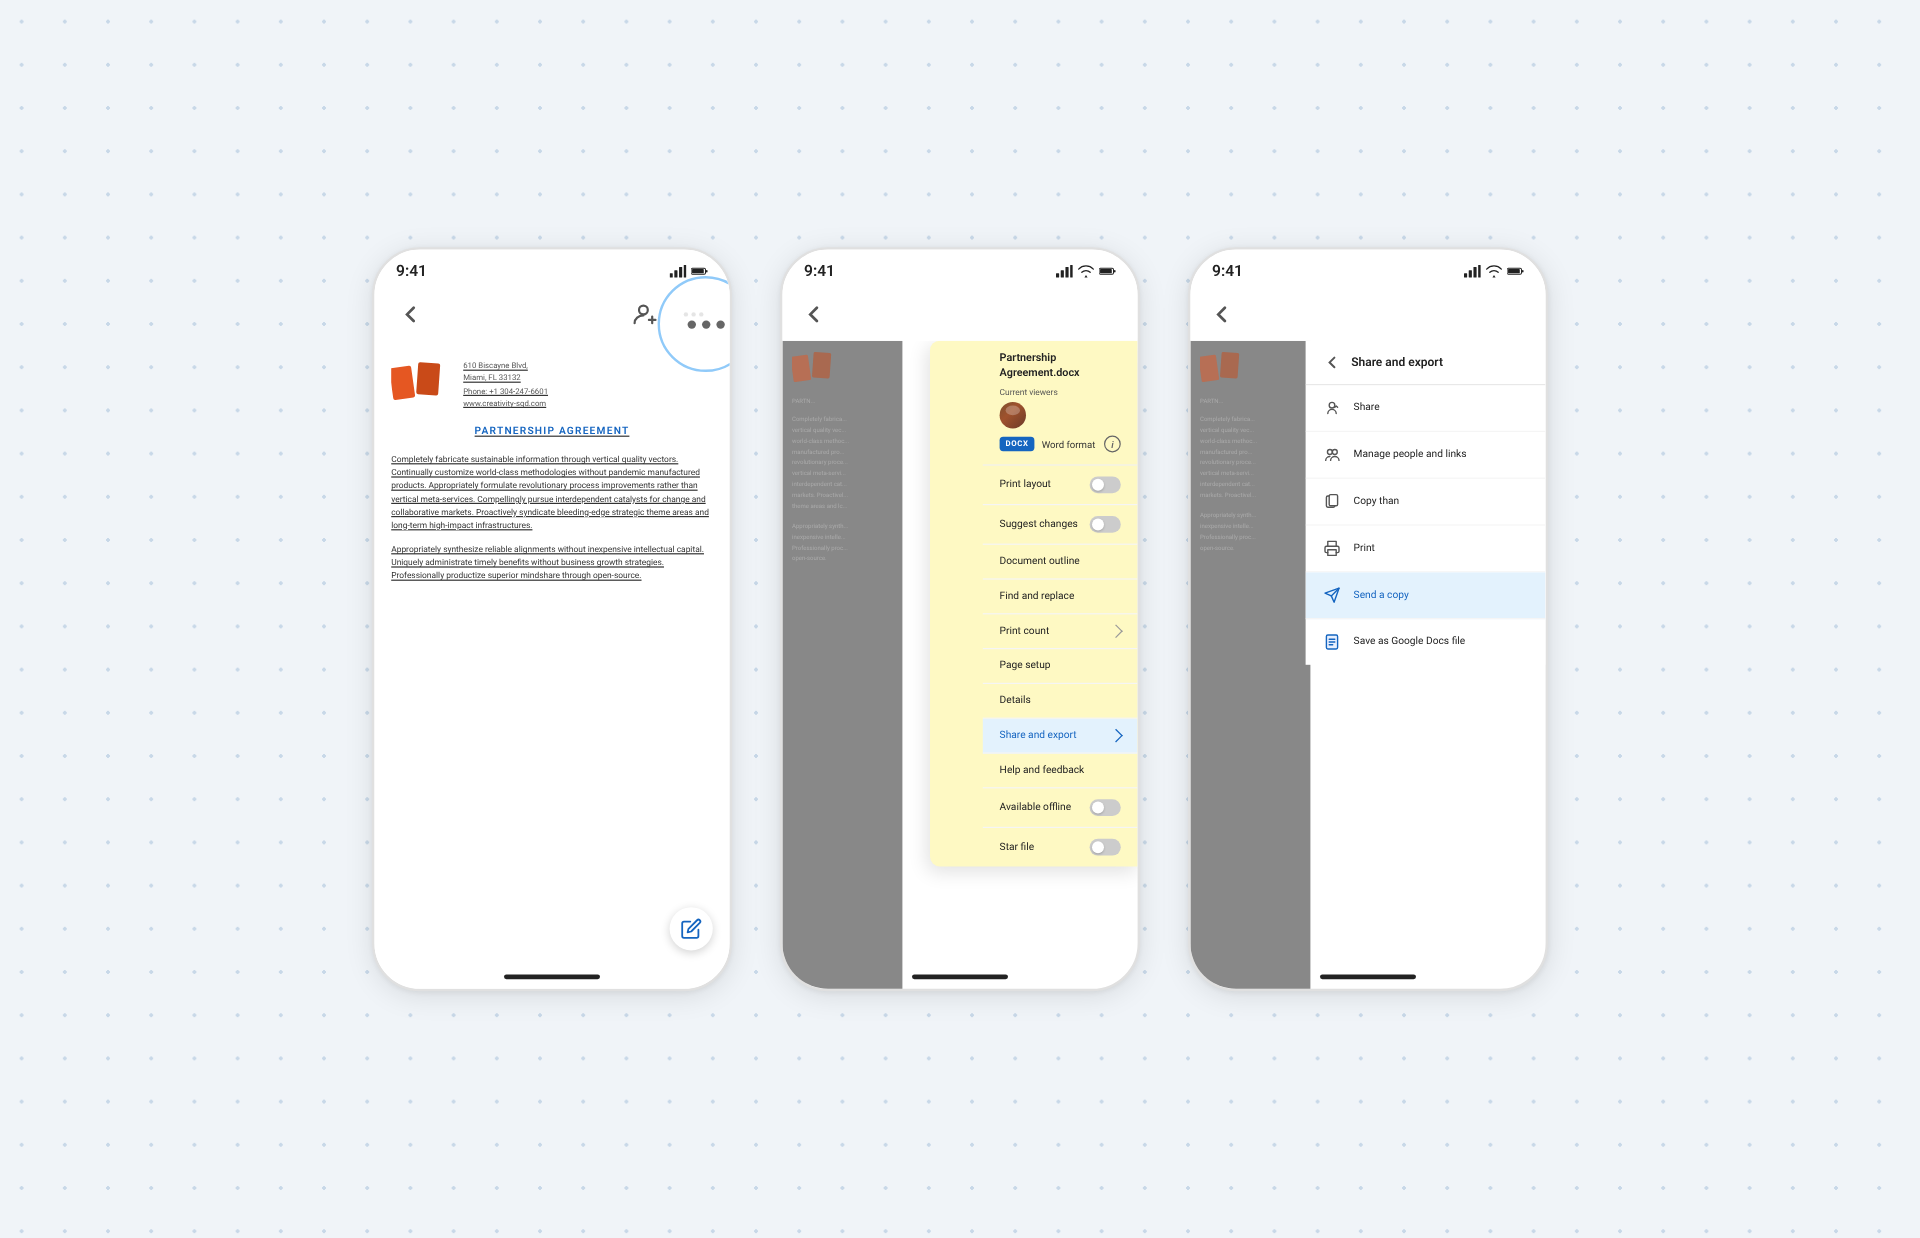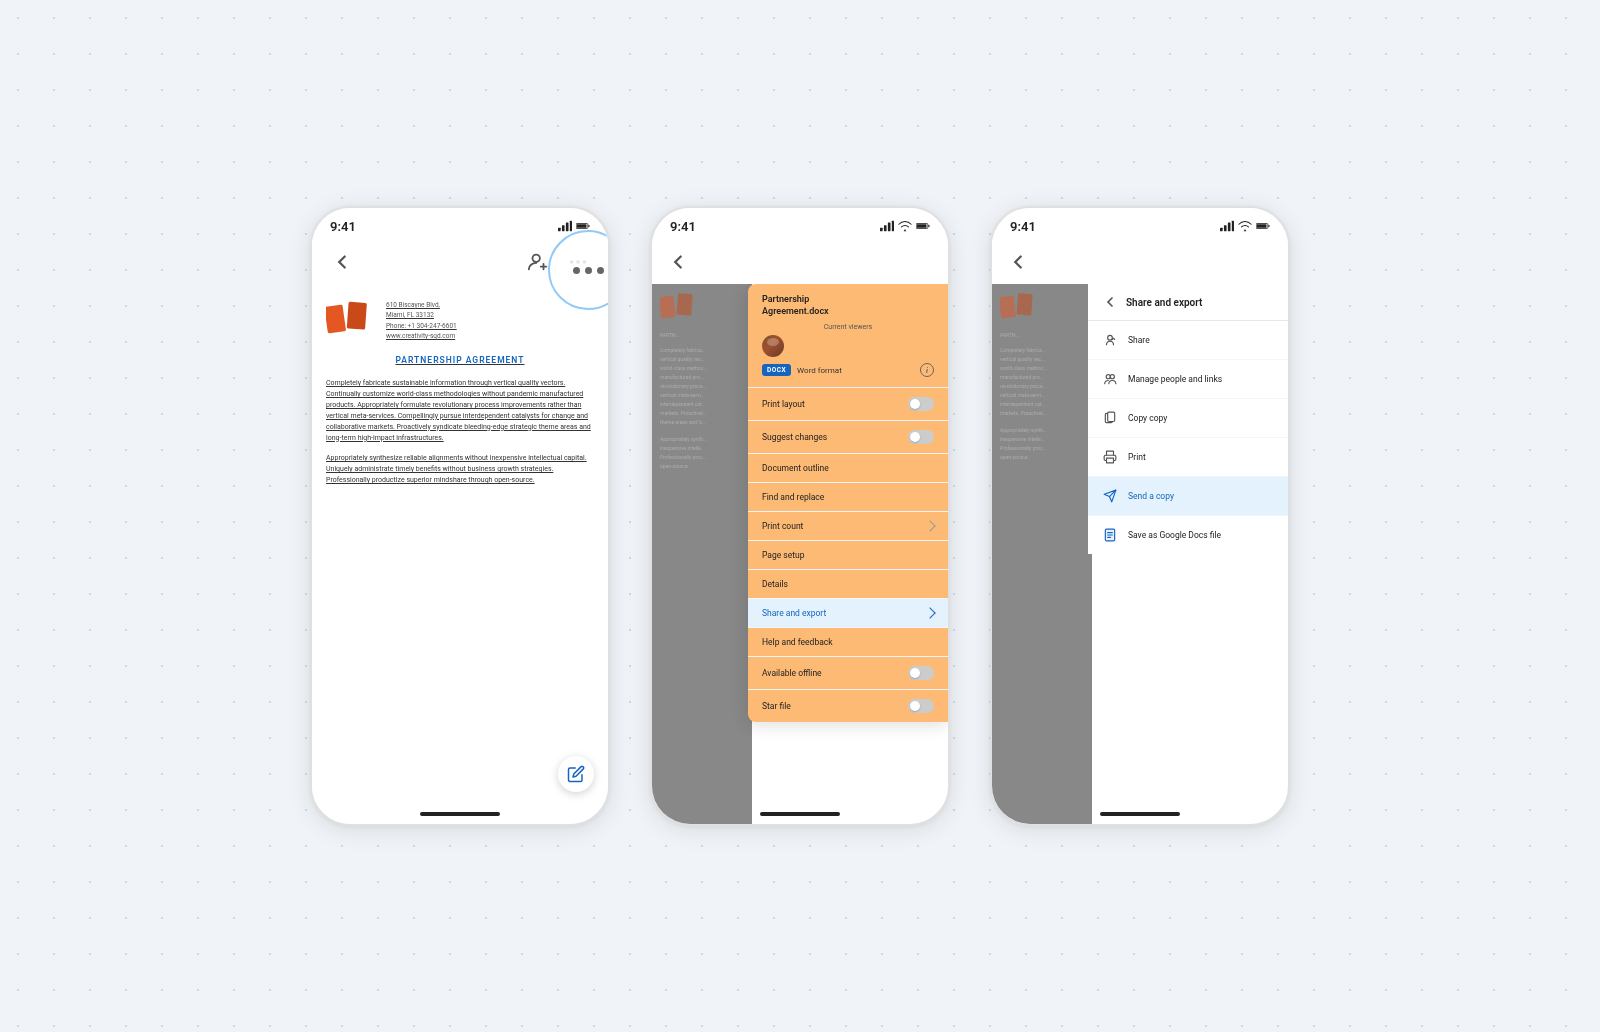--- a/index.html
+++ b/index.html
@@ -208,46 +208,46 @@
       height: 7px;
       border-radius: 50%;
       background: #666;
     }
 
     
     .menu-overlay {
       position: absolute;
       top: 76px;
       right: 0;
-      width: 200px;
-      background: #fdba74;
+      width: 173px;
+      background: #fef9c3;
       border-radius: 8px 0 0 8px;
       box-shadow: -2px 4px 16px rgba(0,0,0,0.12);
       z-index: 5;
       overflow: hidden;
+      padding-left: 44px;
     }
 
     .menu-header {
       padding: 10px 14px 6px;
       border-bottom: 1px solid #f0f0f0;
     }
 
     .menu-doc-title {
       font-size: 9px;
       font-weight: 600;
       color: #222;
       line-height: 1.3;
       margin-bottom: 6px;
     }
 
     .menu-viewers {
       font-size: 7px;
       color: #555;
       margin-bottom: 4px;
-      text-align: center;
     }
 
     .viewer-avatar {
       width: 22px;
       height: 22px;
       border-radius: 50%;
       background: linear-gradient(135deg, #7b4f2e 0%, #a0522d 40%, #6b3a2a 100%);
       margin-bottom: 6px;
       position: relative;
       overflow: hidden;
@@ -760,21 +760,21 @@
         <span class="share-item-label">Manage people and links</span>
       </div>
 
       <div class="share-menu-item">
         <div class="share-item-icon">
           <svg viewBox="0 0 24 24" fill="none" stroke="#555" stroke-width="2" stroke-linecap="round" stroke-linejoin="round">
             <rect x="4" y="4" width="12" height="16" rx="2"></rect>
             <rect x="8" y="2" width="12" height="16" rx="2" fill="white" stroke="#555"></rect>
           </svg>
         </div>
-        <span class="share-item-label">Copy copy</span>
+        <span class="share-item-label">Copy than</span>
       </div>
 
       <div class="share-menu-item">
         <div class="share-item-icon">
           <svg viewBox="0 0 24 24" fill="none" stroke="#555" stroke-width="2" stroke-linecap="round" stroke-linejoin="round">
             <polyline points="6 9 6 2 18 2 18 9"></polyline>
             <path d="M6 18H4a2 2 0 01-2-2v-5a2 2 0 012-2h16a2 2 0 012 2v5a2 2 0 01-2 2h-2"></path>
             <rect x="6" y="14" width="12" height="8"></rect>
           </svg>
         </div>

